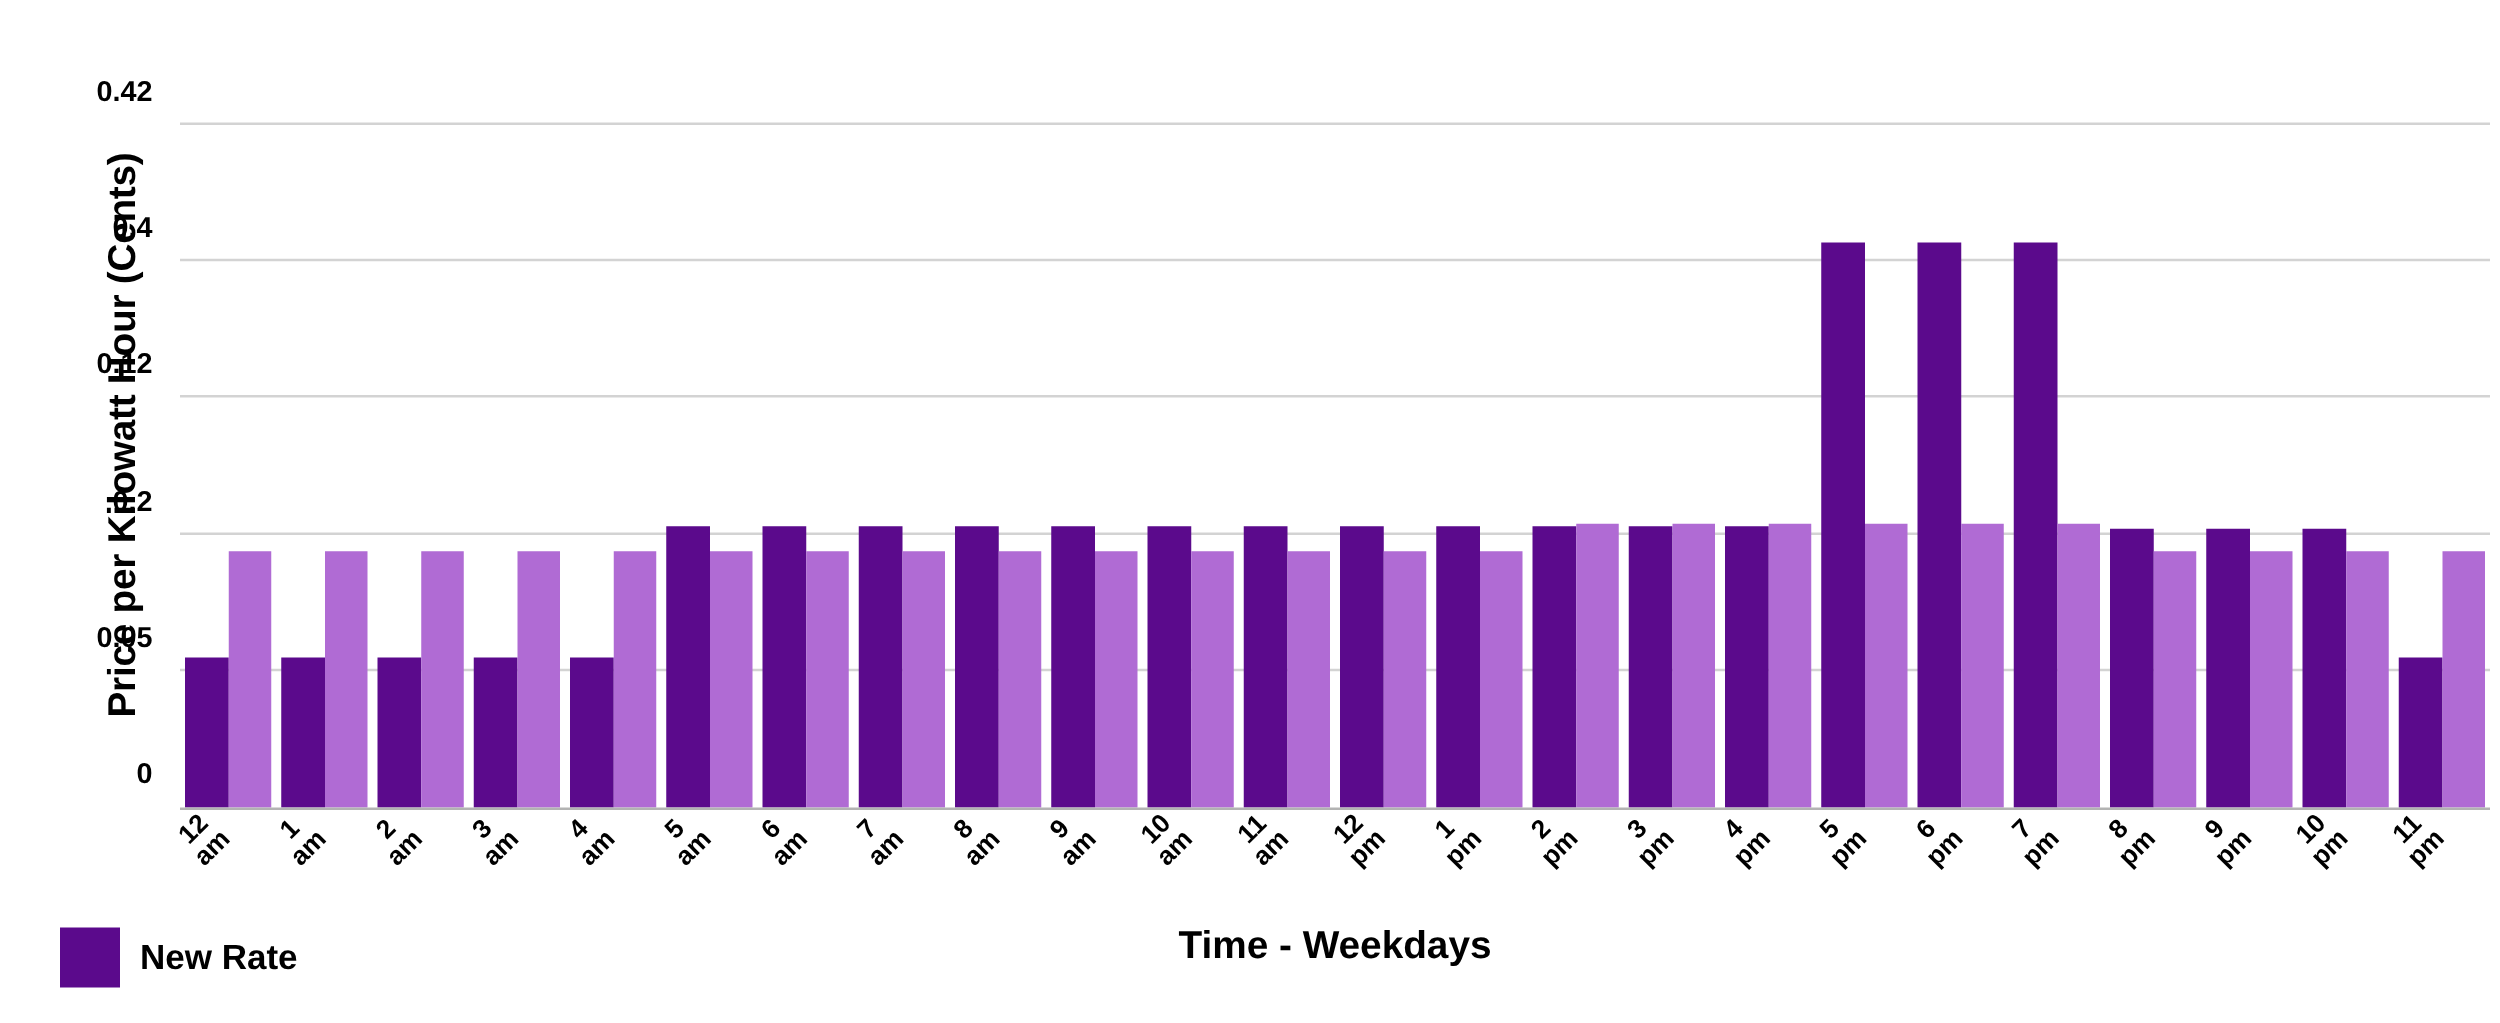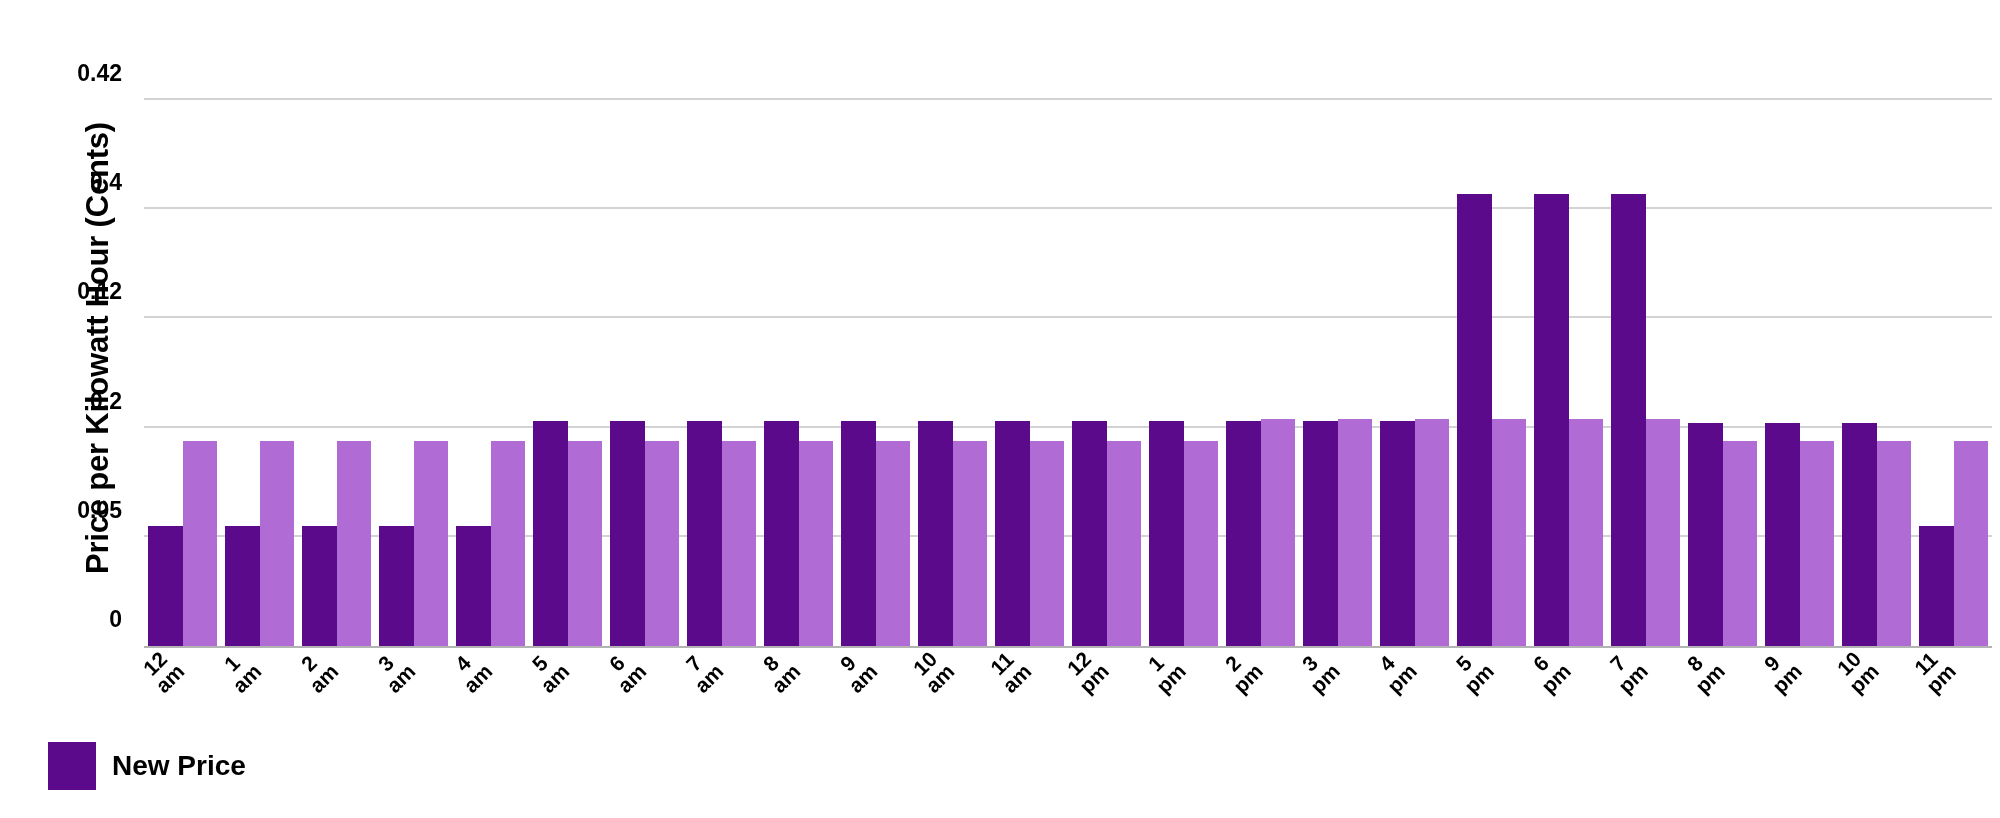--- a/index.html
+++ b/index.html
@@ -374,21 +374,22 @@
         <div class="x-tick-label">9 pm</div>
       </div>
       <div class="x-tick-cell">
         <div class="x-tick-label">10 pm</div>
       </div>
       <div class="x-tick-cell">
         <div class="x-tick-label">11 pm</div>
       </div>
     </div>
 
+  <div class="x-axis-title">Time - Weekdays</div>
 
   <div class="legend" id="legend">
       <div class="legend-item">
         <div class="legend-swatch new-rate" style="background: rgb(91, 10, 140);"></div>
-        <span class="legend-label">New Price</span>
+        <span class="legend-label">New Rate</span>
       </div>
     </div>
 
 </div>
 
 </body></html>

